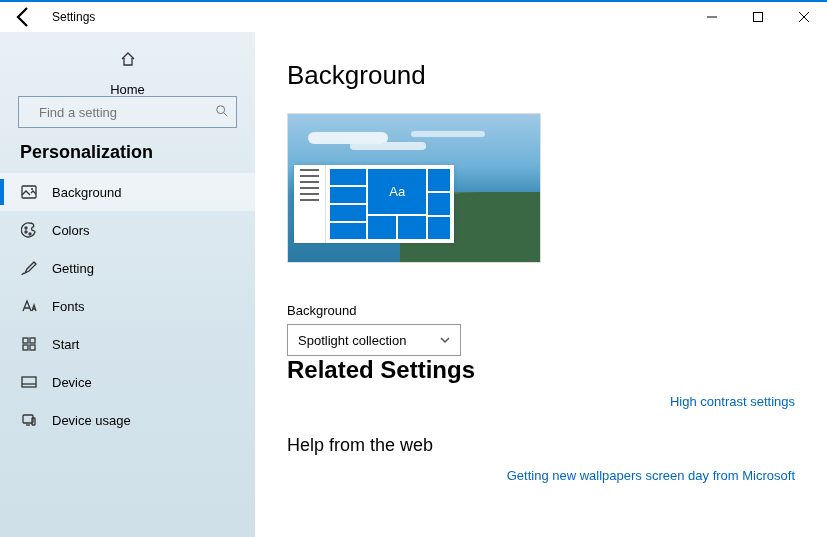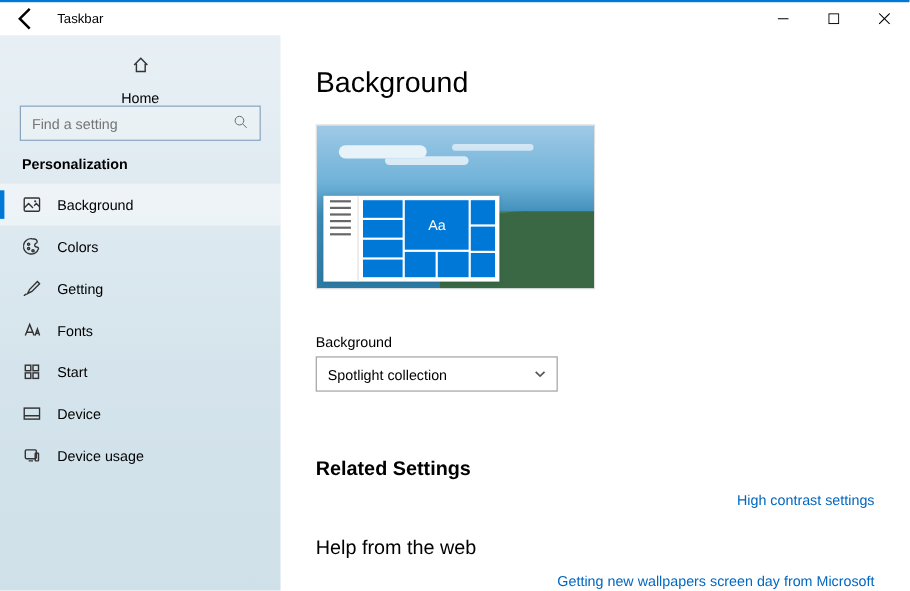--- a/index.html
+++ b/index.html
@@ -9,60 +9,60 @@
   .titlebar .back { width: 24px; height: 24px; display: flex; align-items: center; justify-content: center; }
   .titlebar .title { margin-left: 16px; font-size: 12px; }
   .titlebar .spacer { flex: 1; }
   .winbtn { width: 46px; height: 30px; display: flex; align-items: center; justify-content: center; }
   .winbtn svg { width: 10px; height: 10px; }
   .body { flex: 1; display: flex; min-height: 0; }
   .sidebar { width: 255px; background: linear-gradient(180deg, #e8f0f5 0%, #d5e4ec 60%, #cfe0e8 100%); padding: 18px 0 0 0; }
   .sidebar .row { display: flex; align-items: center; height: 38px; padding: 0 20px; gap: 14px; flex-direction: column; }
   .sidebar .row.home { margin-bottom: 8px; }
   .sidebar .row .icon { width: 18px; height: 18px; flex-shrink: 0; display: flex; align-items: center; justify-content: center; }
-  .searchbox { margin: 0 18px 14px 18px; height: 32px; border: 1px solid #7f9db9; background: rgba(255,255,255,0.25); display: flex; align-items: center; padding: 0 10px; }
+  .searchbox { margin: 0 18px 14px 18px; height: 32px; border: 1px solid #7f9db9; background: rgba(255,255,255,0.25); display: flex; align-items: center; padding: 0 20px; }
   .searchbox input { flex: 1; border: none; background: transparent; outline: none; font-size: 13px; color: #555; }
-  .section-header { padding: 0 20px 10px 20px; font-weight: 600; font-size: 13px; }
+  .section-header { padding: 0 20px 10px 20px; font-weight: 600; font-size: 18px; }
   .navitem { display: flex; align-items: center; height: 38px; padding: 0 20px; gap: 14px; font-size: 13px; position: relative; }
   .navitem.selected { background: rgba(255,255,255,0.45); }
   .navitem.selected::before { content: ""; position: absolute; left: 0; top: 6px; bottom: 6px; width: 4px; background: #0078d7; }
   .navitem .icon { width: 18px; height: 18px; flex-shrink: 0; display: flex; align-items: center; justify-content: center; }
   .navitem svg, .row svg { width: 16px; height: 16px; stroke: #333; stroke-width: 1.3; fill: none; }
   .content { flex: 1; padding: 28px 32px; overflow: hidden; }
   .content h1 { font-size: 26px; font-weight: 400; margin-bottom: 22px; }
   .preview { width: 254px; height: 150px; border: 1px solid #ddd; background: linear-gradient(180deg, #9fc9e6 0%, #6fb2d8 35%, #3d8db8 55%, #2b7aa3 100%); position: relative; overflow: hidden; }
   .preview .hill { position: absolute; right: 0; bottom: 0; width: 140px; height: 70px; background: #3a6845; border-top-left-radius: 80px 40px; }
   .preview .hill2 { position: absolute; right: 60px; bottom: 20px; width: 100px; height: 50px; background: #4d7a56; border-top-left-radius: 60px 30px; }
   .preview .clouds { position: absolute; left: 20px; top: 18px; width: 80px; height: 12px; background: rgba(255,255,255,0.8); border-radius: 8px; box-shadow: 40px 8px 0 -2px rgba(255,255,255,0.7), 100px -4px 0 -3px rgba(255,255,255,0.6); }
-  .preview .desk { position: absolute; left: 6px; bottom: 6px; width: 160px; height: 78px; background: #fff; box-shadow: 0 0 4px rgba(0,0,0,0.15); display: flex; }
+  .preview .desk { position: absolute; left: 6px; bottom: 19px; width: 160px; height: 78px; background: #fff; box-shadow: 0 0 4px rgba(0,0,0,0.15); display: flex; }
   .preview .desk .side { width: 32px; border-right: 1px solid #e0e0e0; padding: 4px 6px; display: flex; flex-direction: column; gap: 4px; }
   .preview .desk .side .line { height: 2px; background: #666; }
   .preview .desk .main { flex: 1; padding: 4px; display: flex; gap: 2px; }
   .preview .desk .col { display: flex; flex-direction: column; gap: 2px; flex: 1; }
   .preview .desk .tile { background: #0078d7; }
   .preview .desk .t-big { flex: 2; display: flex; align-items: center; justify-content: center; color: #fff; font-size: 13px; }
   .preview .desk .t-sm { flex: 1; }
   .field-label { margin-top: 40px; font-size: 13px; margin-bottom: 6px; }
-  .select { width: 220px; height: 32px; border: 1px solid #999; display: flex; align-items: center; justify-content: space-between; padding: 0 10px; font-size: 13px; }
+  .select { width: 174px; height: 32px; border: 1px solid #999; display: flex; align-items: center; justify-content: space-between; padding: 0 10px; font-size: 13px; }
   .select svg { width: 10px; height: 10px; stroke: #555; stroke-width: 1.5; fill: none; }
-  .subhead { font-size: 18px; font-weight: 600; margin-top: 60px; margin-bottom: 10px; }
+  .subhead { font-size: 24px; font-weight: 600; margin-bottom: 10px; }
   .link { color: #0067c0; font-size: 13px; display: block; margin-bottom: 4px; text-align: right; }
   .subhead2 { font-size: 18px; font-weight: 400; margin-top: 26px; margin-bottom: 12px; }
 </style>
 </head>
 <body>
 
 <div class="window">
   <div class="titlebar">
     <div class="back">
       <svg viewBox="0 0 16 16">
           <path d="M10 2 L4 8 L10 14" stroke="#000" stroke-width="1.5" fill="none"></path>
         </svg>
     </div>
-    <div class="title">Taskbar</div>
+    <div class="title">Settings</div>
     <div class="spacer"></div>
     <div class="winbtn">
       <svg viewBox="0 0 10 10">
           <path d="M0 5 H10" stroke="#000" stroke-width="1"></path>
         </svg>
     </div>
     <div class="winbtn">
       <svg viewBox="0 0 10 10">
           <rect x="0.5" y="0.5" width="9" height="9" stroke="#000" stroke-width="1" fill="none"></rect>
         </svg>

